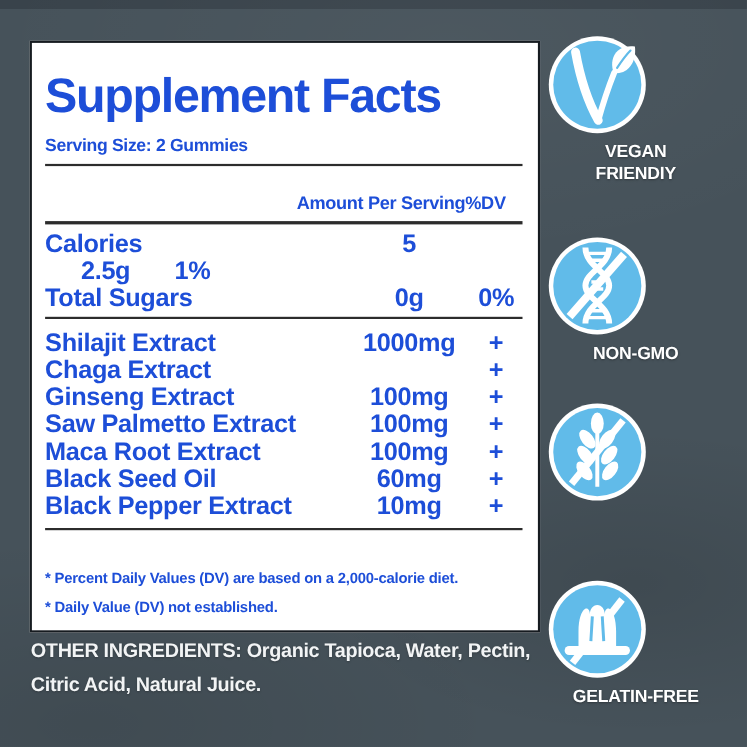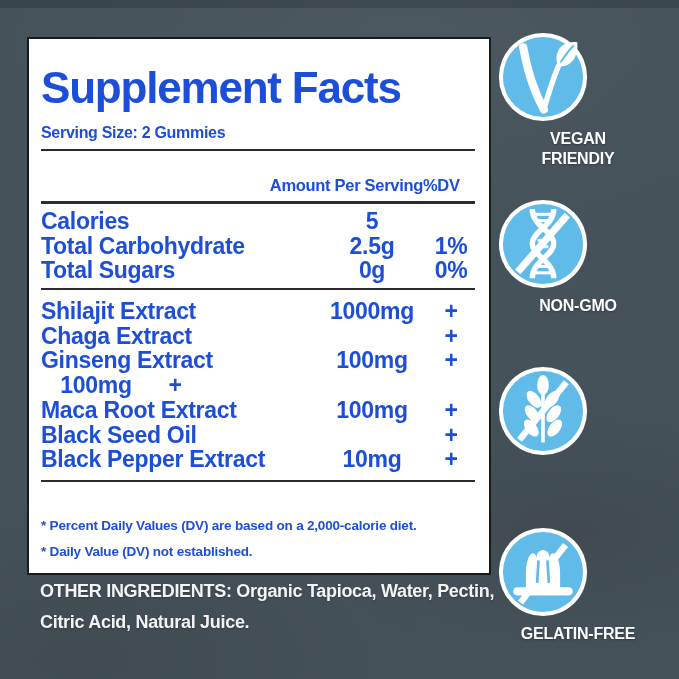--- a/index.html
+++ b/index.html
@@ -44,36 +44,36 @@
   .hdr-dv{width:52px;}
   .rows{margin-top:4px;}
   .rows.ingredients{margin-top:8px;}
   .row{display:flex;align-items:flex-start;height:24.7px;font-size:23px;font-weight:bold;letter-spacing:-0.3px;}
   .row .name{flex:1;}
   .row .amt{width:110px;text-align:center;}
   .row .dv{width:48px;text-align:center;}
   .footnotes{margin-top:31px;font-size:13.5px;font-weight:bold;letter-spacing:-0.2px;line-height:26px;}
   
   .other-ing{
-    position:absolute;left:40px;top:576px;width:478px;
+    position:absolute;left:28px;top:576px;width:478px;
     color:#f2f4f5;font-size:18px;font-weight:bold;letter-spacing:-0.3px;
     line-height:31px;text-shadow:0 1px 2px rgba(0,0,0,0.25);white-space:nowrap;
   }
   
   .badge{
     position:absolute;left:498px;width:160px;
     display:flex;flex-direction:column;
   }
   .badge svg{width:90px;height:90px;display:block;}
   .badge-label{
     margin-top:7px;text-align:center;color:#ffffff;font-weight:bold;
     font-size:16px;line-height:20px;letter-spacing:-0.2px;
     text-shadow:0 1px 2px rgba(0,0,0,0.35);white-space:nowrap;
   }
-  .b1{top:32px;} .b2{top:199px;} .b3{top:366px;} .b4{top:527px;}
+  .b1{top:32px;} .b2{top:215px;} .b3{top:366px;} .b4{top:527px;}
 </style>
 </head>
 <body>
 
 <div class="scene">
 
   <div class="panel">
     <div class="sf-title">Supplement Facts</div>
 
     <div class="serving-row">
@@ -90,21 +90,20 @@
 
     <div class="rule rule-2"></div>
 
     <div class="rows">
       <div class="row">
         <span class="name">Calories</span>
         <span class="amt">5</span>
         <span class="dv"></span>
       </div>
       <div class="row">
-        <span class="name">Total Carbohydrate</span>
         <span class="amt">2.5g</span>
         <span class="dv">1%</span>
       </div>
       <div class="row">
         <span class="name">Total Sugars</span>
         <span class="amt">0g</span>
         <span class="dv">0%</span>
       </div>
     </div>
 
@@ -119,30 +118,32 @@
       <div class="row">
         <span class="name">Chaga Extract</span>
         <span class="dv">+</span>
       </div>
       <div class="row">
         <span class="name">Ginseng Extract</span>
         <span class="amt">100mg</span>
         <span class="dv">+</span>
       </div>
       <div class="row">
+        <span class="name">Saw Palmetto Extract</span>
         <span class="amt">100mg</span>
         <span class="dv">+</span>
       </div>
       <div class="row">
         <span class="name">Maca Root Extract</span>
         <span class="amt">100mg</span>
         <span class="dv">+</span>
       </div>
       <div class="row">
         <span class="name">Black Seed Oil</span>
+        <span class="amt">60mg</span>
         <span class="dv">+</span>
       </div>
       <div class="row">
         <span class="name">Black Pepper Extract</span>
         <span class="amt">10mg</span>
         <span class="dv">+</span>
       </div>
     </div>
 
     <div class="rule rule-5"></div>

